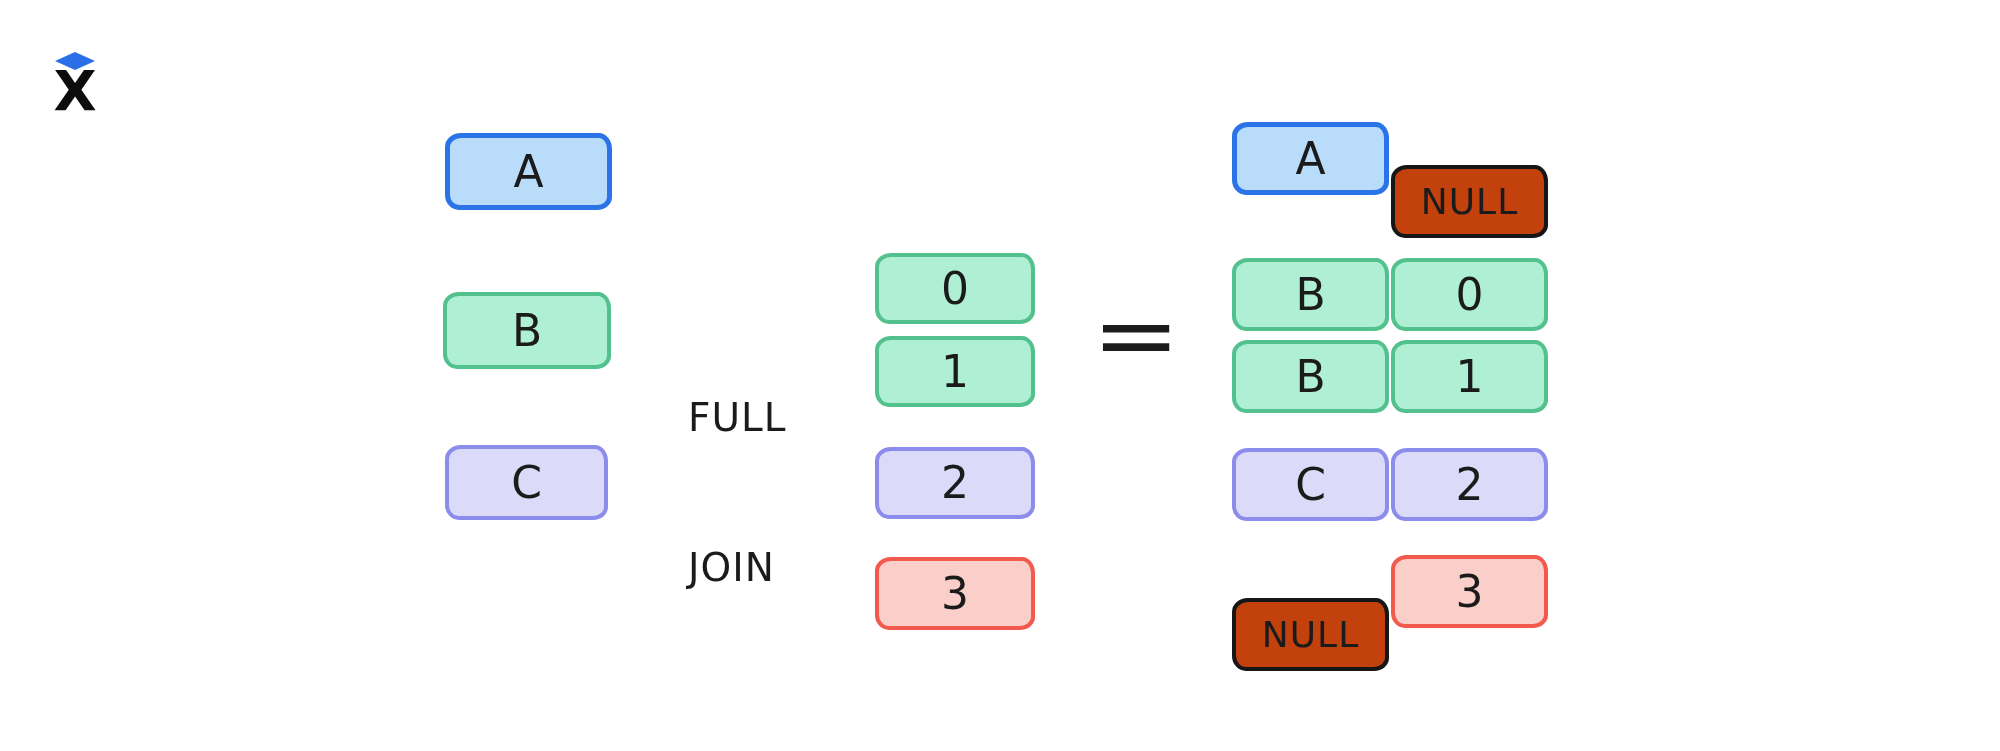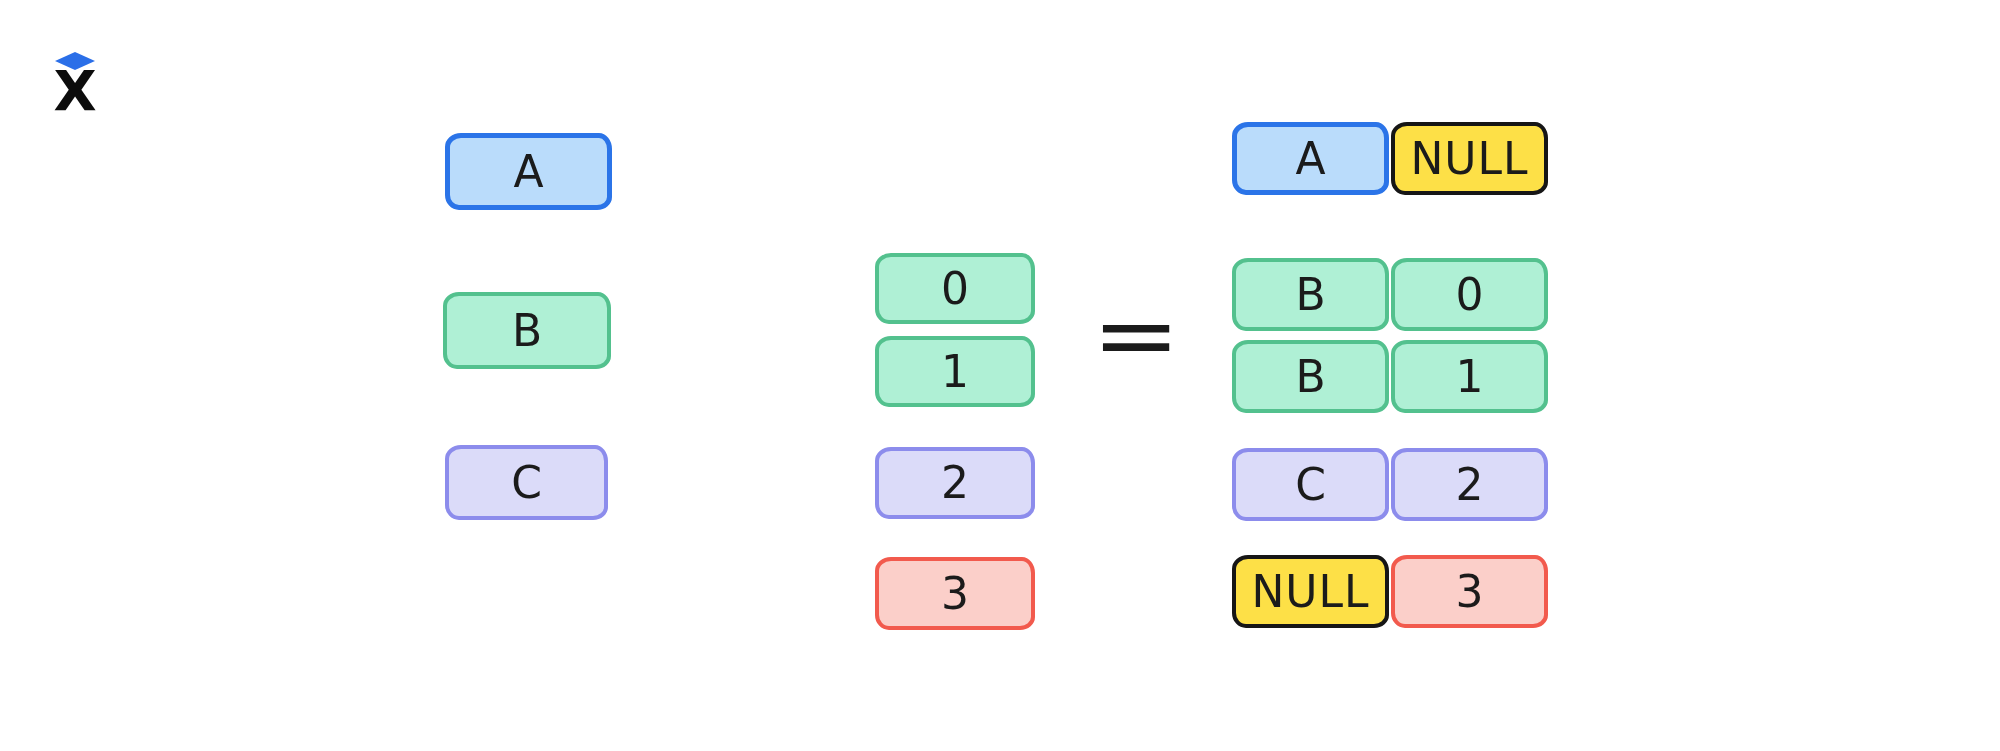--- a/index.html
+++ b/index.html
@@ -13,21 +13,21 @@
     position:absolute; box-sizing:border-box;
     display:flex; align-items:center; justify-content:center;
     border:4px solid #000;
     border-radius:16px 13px 15px 14px / 14px 16px 13px 15px;
     font-size:44px; line-height:1; color:var(--ink,#1b1b1b);
   }
   .box[data-color="blue"]   { background:var(--blue-fill,#badcfb);  border-color:var(--blue-border,#2b74e8); border-width:5px; }
   .box[data-color="green"]  { background:var(--green-fill,#aff0d5); border-color:var(--green-border,#53c18e); }
   .box[data-color="purple"] { background:var(--purple-fill,#dbdbf9);border-color:var(--purple-border,#8c8cec); }
   .box[data-color="red"]    { background:var(--red-fill,#fbcfc9);   border-color:var(--red-border,#f25a4d); }
-  .box[data-color="null"]   { background:#fde047; border-color:var(--null-border,#161616); font-size:44px; letter-spacing:1px; }
+  .box[data-color="null"]   { background:#c2410c; border-color:var(--null-border,#161616); font-size:36px; letter-spacing:1px;margin-top:43px; }
 
   
   #cell-a { left:445px; top:133px; width:167px; height:77px; }
   #cell-b { left:443px; top:292px; width:168px; height:77px; }
   #cell-c { left:445px; top:445px; width:163px; height:75px; }
 
   
   #cell-0 { left:875px; top:253px; width:160px; height:71px; }
   #cell-1 { left:875px; top:336px; width:160px; height:71px; }
   #cell-2 { left:875px; top:447px; width:160px; height:72px; }
@@ -64,20 +64,24 @@
   <div class="box" id="cell-a" data-color="blue">
     <span>A</span>
   </div>
   <div class="box" id="cell-b" data-color="green">
     <span>B</span>
   </div>
   <div class="box" id="cell-c" data-color="purple">
     <span>C</span>
   </div>
 
+  <div id="operator">
+    <div>FULL</div>
+    <div>JOIN</div>
+  </div>
 
   <div class="box" id="cell-0" data-color="green">
     <span>0</span>
   </div>
   <div class="box" id="cell-1" data-color="green">
     <span>1</span>
   </div>
   <div class="box" id="cell-2" data-color="purple">
     <span>2</span>
   </div>

